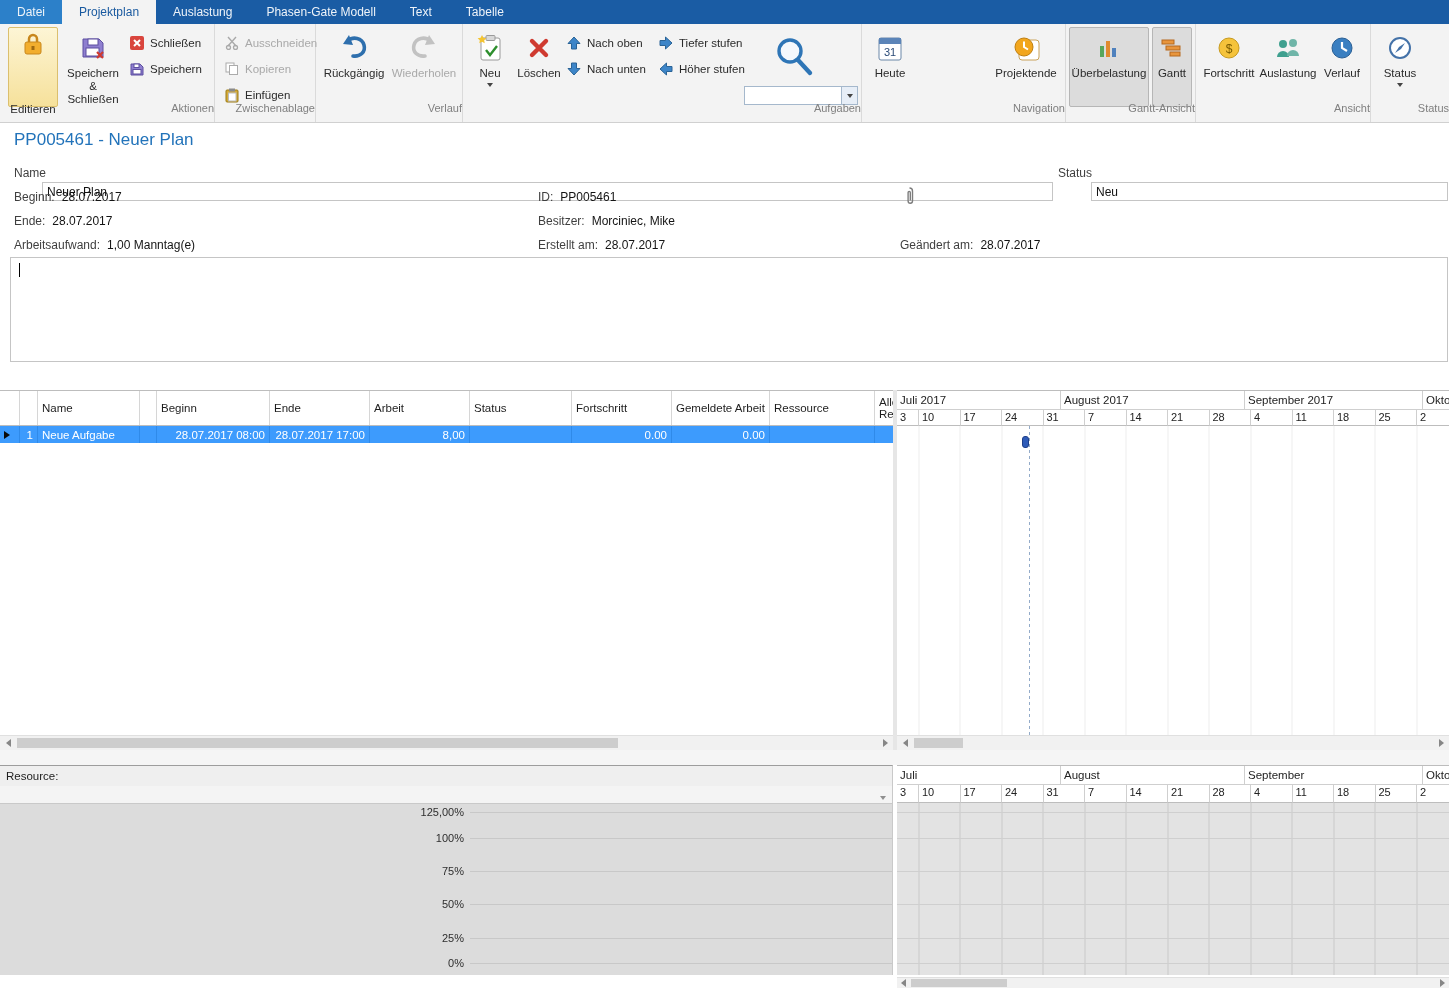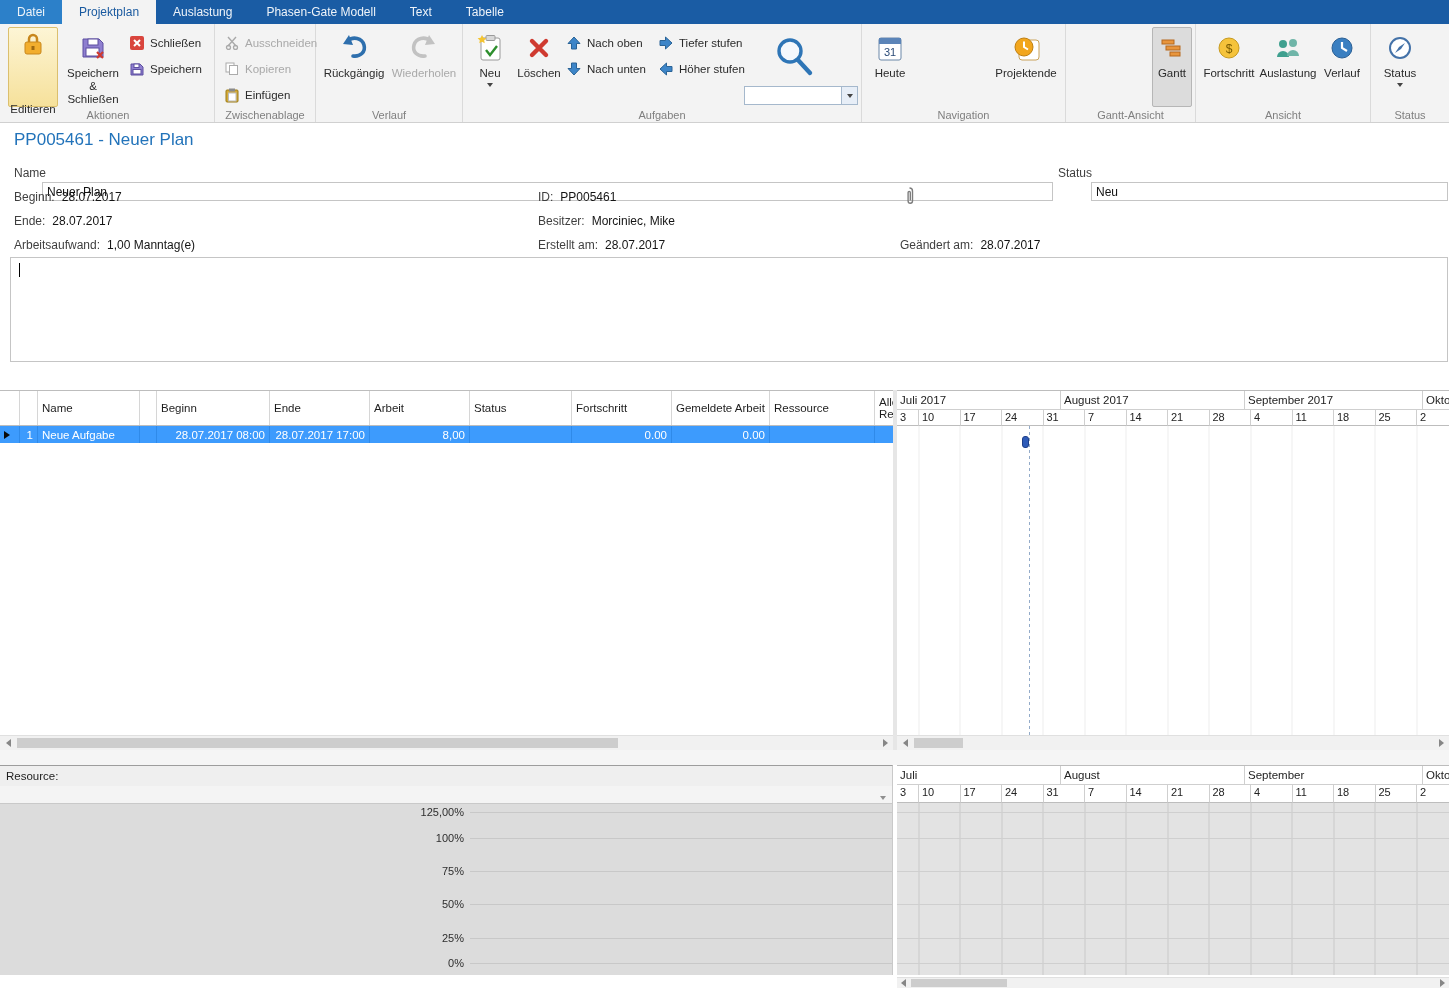--- a/index.html
+++ b/index.html
@@ -9,21 +9,21 @@
 
   
   .tabbar { position:absolute; top:0; left:0; width:1449px; height:24px; background:#1a5ca4; display:flex; }
   .tab { color:#eef3f9; font-size:12px; padding:0 17px; display:flex; align-items:center; white-space:nowrap; }
   .tab-datei { background:#2c80c9; }
   .tab-active { background:#f3f3f3; color:#19599f; }
 
   
   .ribbon { position:absolute; top:24px; left:0; width:1449px; height:99px; background:#f3f3f3; border-bottom:1px solid #d0d0d0; }
   .rgroup { position:absolute; top:0; height:98px; border-right:1px solid #dadada; }
-  .glabel { position:absolute; bottom:1px; left:0; width:100%; text-align:center; font-size:11px; color:#7f7f7f; }
+  .glabel { position:absolute; bottom:8px; left:0; width:100%; text-align:right; font-size:11px; color:#7f7f7f; }
   .rbtn { position:absolute; display:flex; flex-direction:column; align-items:center; font-size:11.5px; color:#2b2b2b;
           line-height:13px; text-align:center; border:1px solid transparent; border-radius:2px; }
   .rbtn .ic { height:34px; display:flex; align-items:center; justify-content:center; margin-top:3px; }
   .rbtn .lbl { margin-top:2px; }
   .rbtn.pressed { background:#dcdcdc; border-color:#b6b6b6; }
   .rbtn.hl { background:linear-gradient(#fdf5d5,#f6e19b); border-color:#dbbf6e;gap:44px; }
   .sbtn { position:absolute; height:20px; display:flex; align-items:center; gap:5px; font-size:11.5px; color:#2b2b2b; white-space:nowrap; }
   .sbtn .ic { width:17px; display:flex; justify-content:center; }
   .dis { color:#a9a9a9 !important; }
   .caret { width:0; height:0; border-left:3.5px solid transparent; border-right:3.5px solid transparent; border-top:4px solid #444; margin-top:3px; }
@@ -296,20 +296,30 @@
               <circle cx="11" cy="12" r="9" fill="#f2a61d" stroke="#c07f10"></circle>
               <path d="M11 6.5 v5.5 l4 2.5" stroke="#fff" stroke-width="2" fill="none"></path>
             </svg>
         </span>
         <span class="lbl">Projektende</span>
       </div>
       <div class="glabel">Navigation</div>
     </div>
 
     <div class="rgroup" style="left:1066px;width:130px">
+      <div class="rbtn pressed" style="left:3px;top:3px;width:80px;height:80px">
+        <span class="ic">
+          <svg width="24" height="24">
+              <rect x="3" y="10" width="4" height="11" fill="#58a65c"></rect>
+              <rect x="9" y="5" width="4" height="16" fill="#e08a2e"></rect>
+              <rect x="15" y="12" width="4" height="9" fill="#4f81bd"></rect>
+            </svg>
+        </span>
+        <span class="lbl">Überbelastung</span>
+      </div>
       <div class="rbtn pressed" style="left:86px;top:3px;width:40px;height:80px">
         <span class="ic">
           <svg width="24" height="24">
               <rect x="2" y="4" width="12" height="4" fill="#e8953c" stroke="#b5691f"></rect>
               <rect x="6" y="10" width="14" height="4" fill="#e8953c" stroke="#b5691f"></rect>
               <rect x="10" y="16" width="10" height="4" fill="#e8953c" stroke="#b5691f"></rect>
             </svg>
         </span>
         <span class="lbl">Gantt</span>
       </div>

